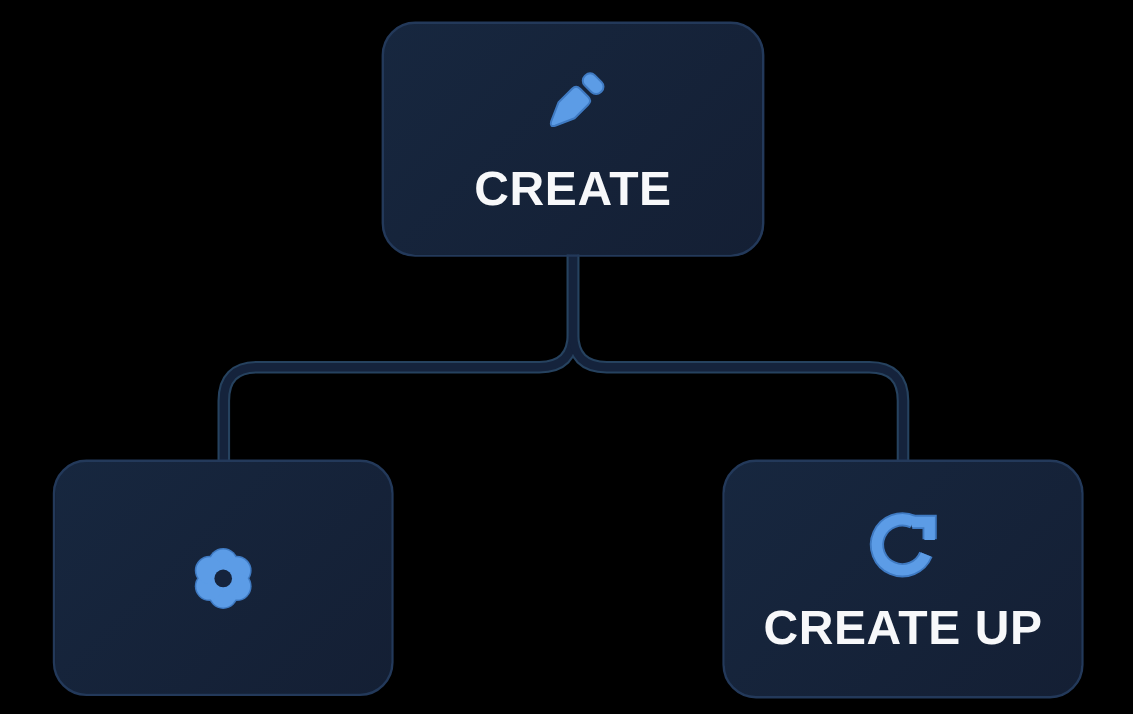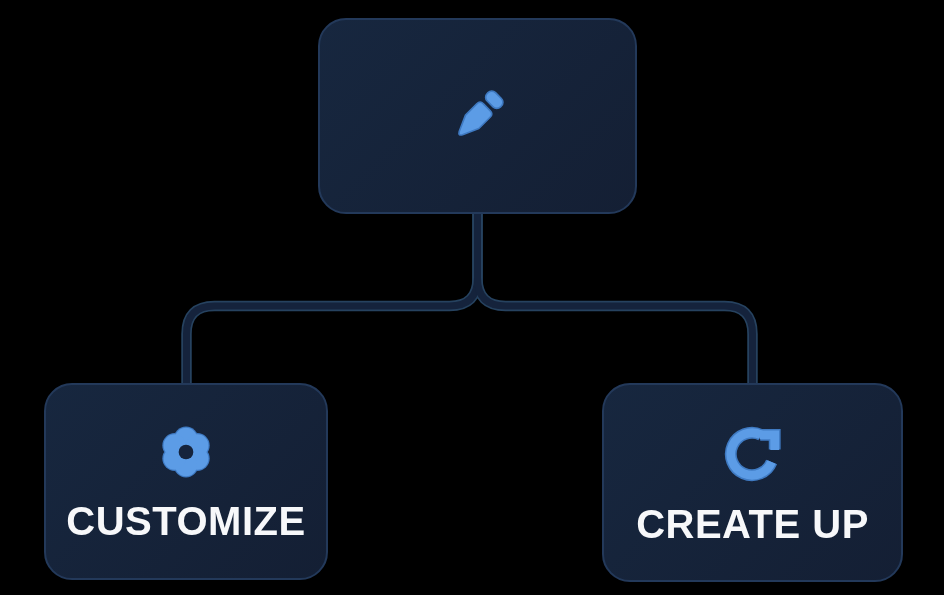--- a/index.html
+++ b/index.html
@@ -72,20 +72,21 @@
     <path class="edge-core" d="M477.5,212 L477.5,278 Q477.5,306 505.5,306 L724.5,306 Q752.5,306 752.5,334 L752.5,385"></path>
   </svg>
 
   <div class="node node-create">
     <svg class="node-icon" width="64" height="64" viewBox="0 0 64 64">
       <g transform="translate(32,32) rotate(45) scale(1.18)" fill="#5C9CE6" stroke="#3F7AC2" stroke-width="1.4" stroke-linejoin="round">
         <rect x="-8" y="-24.5" width="16" height="10" rx="4.5"></rect>
         <path d="M -4,-10.5 L 4,-10.5 Q 8,-10.5 8,-6.5 L 8,7 L 2,20.5 Q 0,24 -2,20.5 L -8,7 L -8,-6.5 Q -8,-10.5 -4,-10.5 Z"></path>
       </g>
     </svg>
+    <div class="node-label">CREATE</div>
   </div>
 
   <div class="node node-customize">
     <svg class="node-icon" width="58" height="58" viewBox="0 0 60 60">
       <g fill="#3F7AC2">
         <circle cx="30" cy="16.5" r="12.8"></circle>
         <circle cx="41.7" cy="23.25" r="12.8"></circle>
         <circle cx="41.7" cy="36.75" r="12.8"></circle>
         <circle cx="30" cy="43.5" r="12.8"></circle>
         <circle cx="18.3" cy="36.75" r="12.8"></circle>
@@ -94,21 +95,20 @@
       <g fill="#5C9CE6">
         <circle cx="30" cy="16.5" r="11.5"></circle>
         <circle cx="41.7" cy="23.25" r="11.5"></circle>
         <circle cx="41.7" cy="36.75" r="11.5"></circle>
         <circle cx="30" cy="43.5" r="11.5"></circle>
         <circle cx="18.3" cy="36.75" r="11.5"></circle>
         <circle cx="18.3" cy="23.25" r="11.5"></circle>
       </g>
       <circle cx="30" cy="30" r="7.6" fill="#15233C"></circle>
     </svg>
-    <div class="node-label">CUSTOMIZE</div>
   </div>
 
   <div class="node node-followup">
     <svg class="node-icon" width="62" height="62" viewBox="0 0 60 60">
       <g fill="none" stroke="#3F7AC2" stroke-width="11.5" stroke-linejoin="miter">
         <path d="M 37.7,12.4 A 20.5,20.5 0 1 0 48.0,38.7"></path>
         <path d="M 37,12.5 L 51,12.5 L 51,26.5"></path>
       </g>
       <g fill="none" stroke="#5C9CE6" stroke-width="8.5" stroke-linejoin="miter">
         <path d="M 37.7,12.4 A 20.5,20.5 0 1 0 48.0,38.7"></path>

